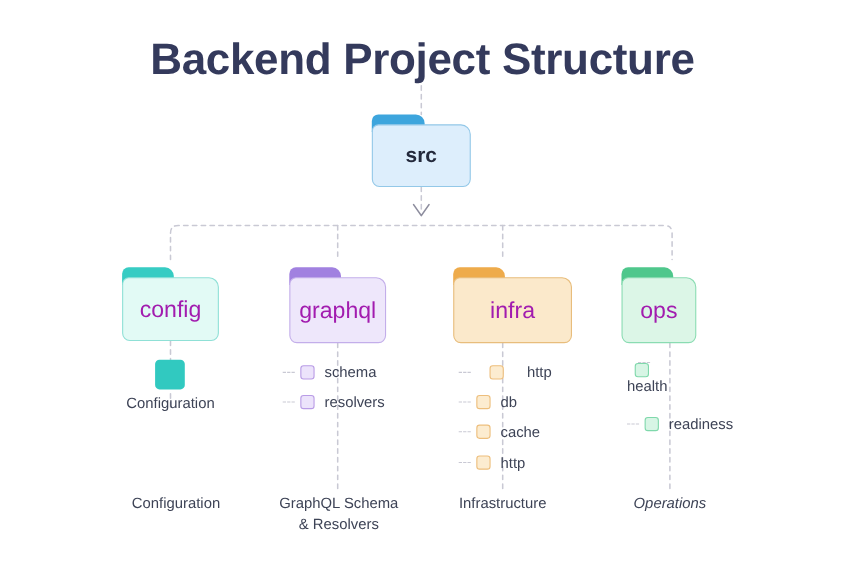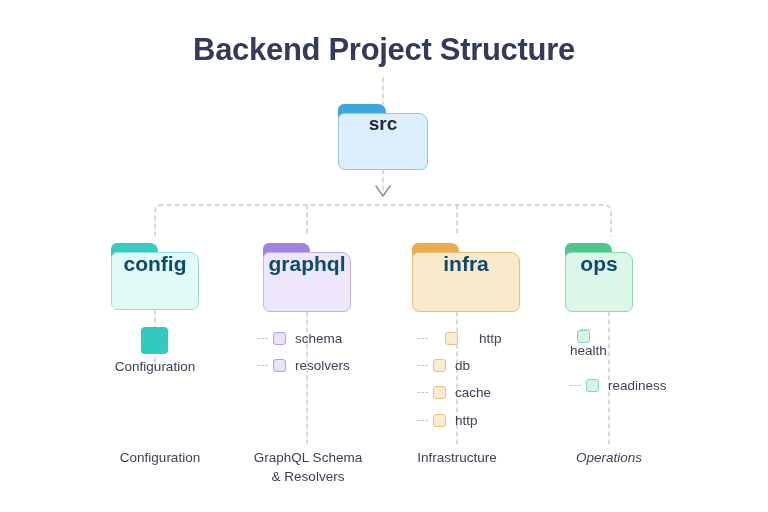--- a/index.html
+++ b/index.html
@@ -32,21 +32,21 @@
     pointer-events: none;
   }
 
   
   .title {
     position: absolute;
     left: 0;
     top: 32px;
     width: 768px;
     text-align: center;
-    font-size: 31px;
+    font-size: 40px;
     font-weight: bold;
     color: #343a5c;
     letter-spacing: -0.3px;
   }
 
   
   .folder {
     position: absolute;
   }
   .folder .tab {
@@ -59,26 +59,27 @@
   .folder .body {
     position: absolute;
     left: 0;
     top: 9px;
     bottom: 0;
     right: 0;
     border-radius: 6px 9px 7px 7px;
     border: 1.5px solid;
     box-sizing: border-box;
     display: flex;
+    align-items: center;
     justify-content: center;
   }
   .folder .label {
     font-size: 21px;
-    font-weight: bold;
-    color: #0c4a6e;
+    font-weight: normal;
+    color: #a21caf;
     line-height: 1;
   }
   .folder.root .label {
     font-size: 19px;
     font-weight: bold;
     color: #23293b;
   }
 
   
   .leaf {

